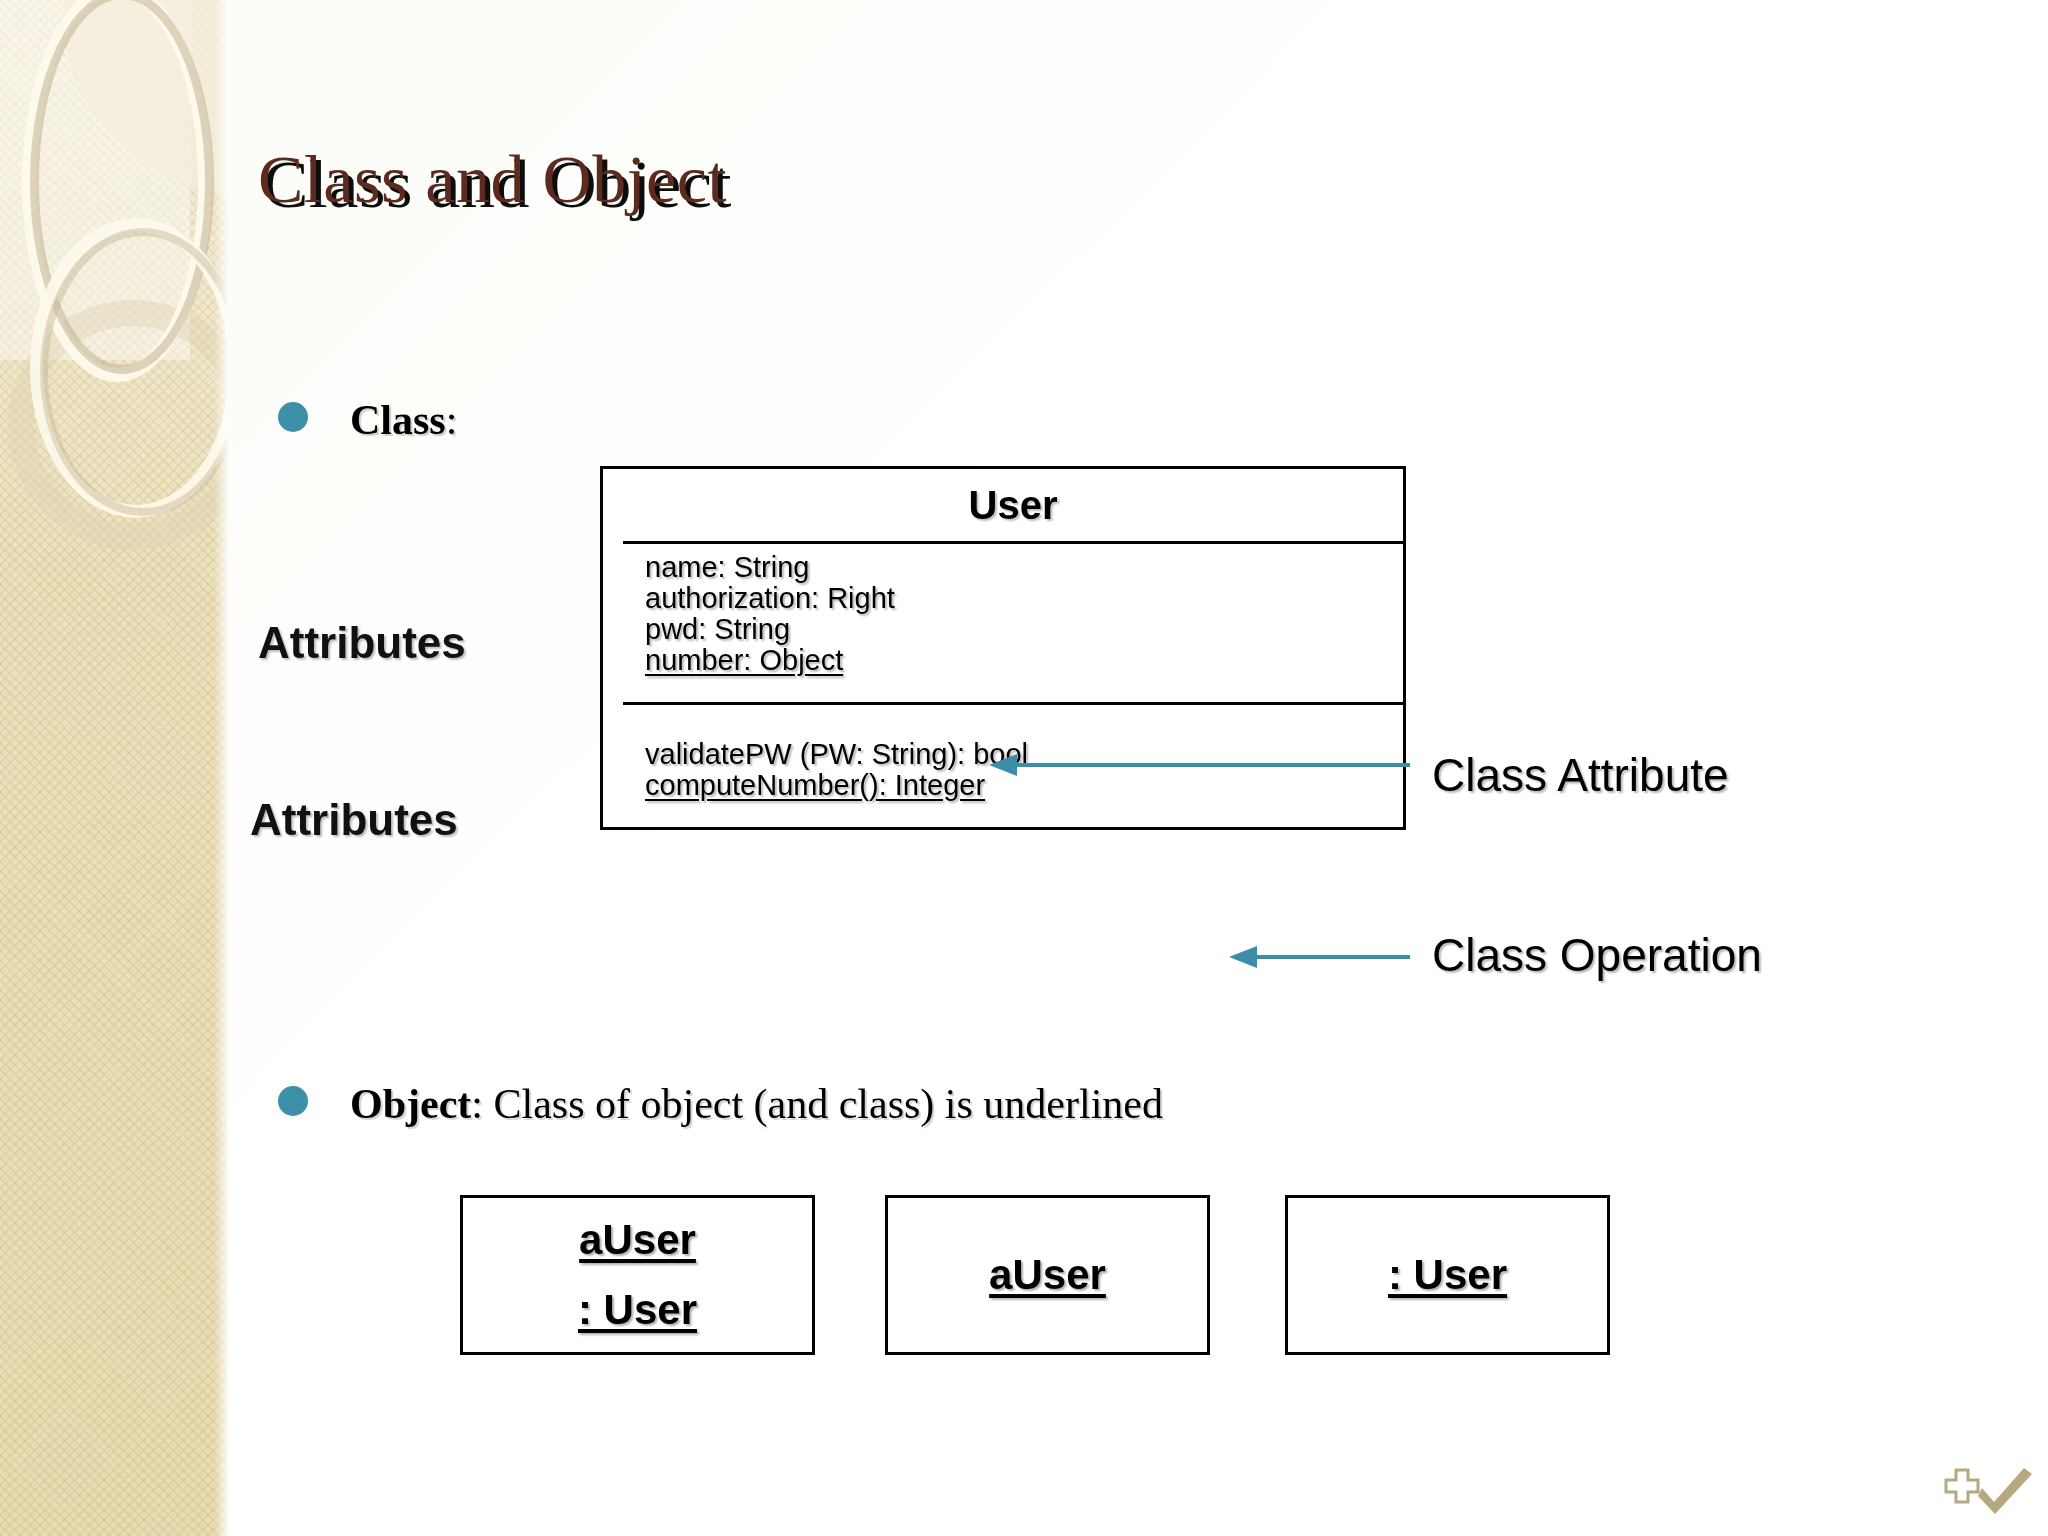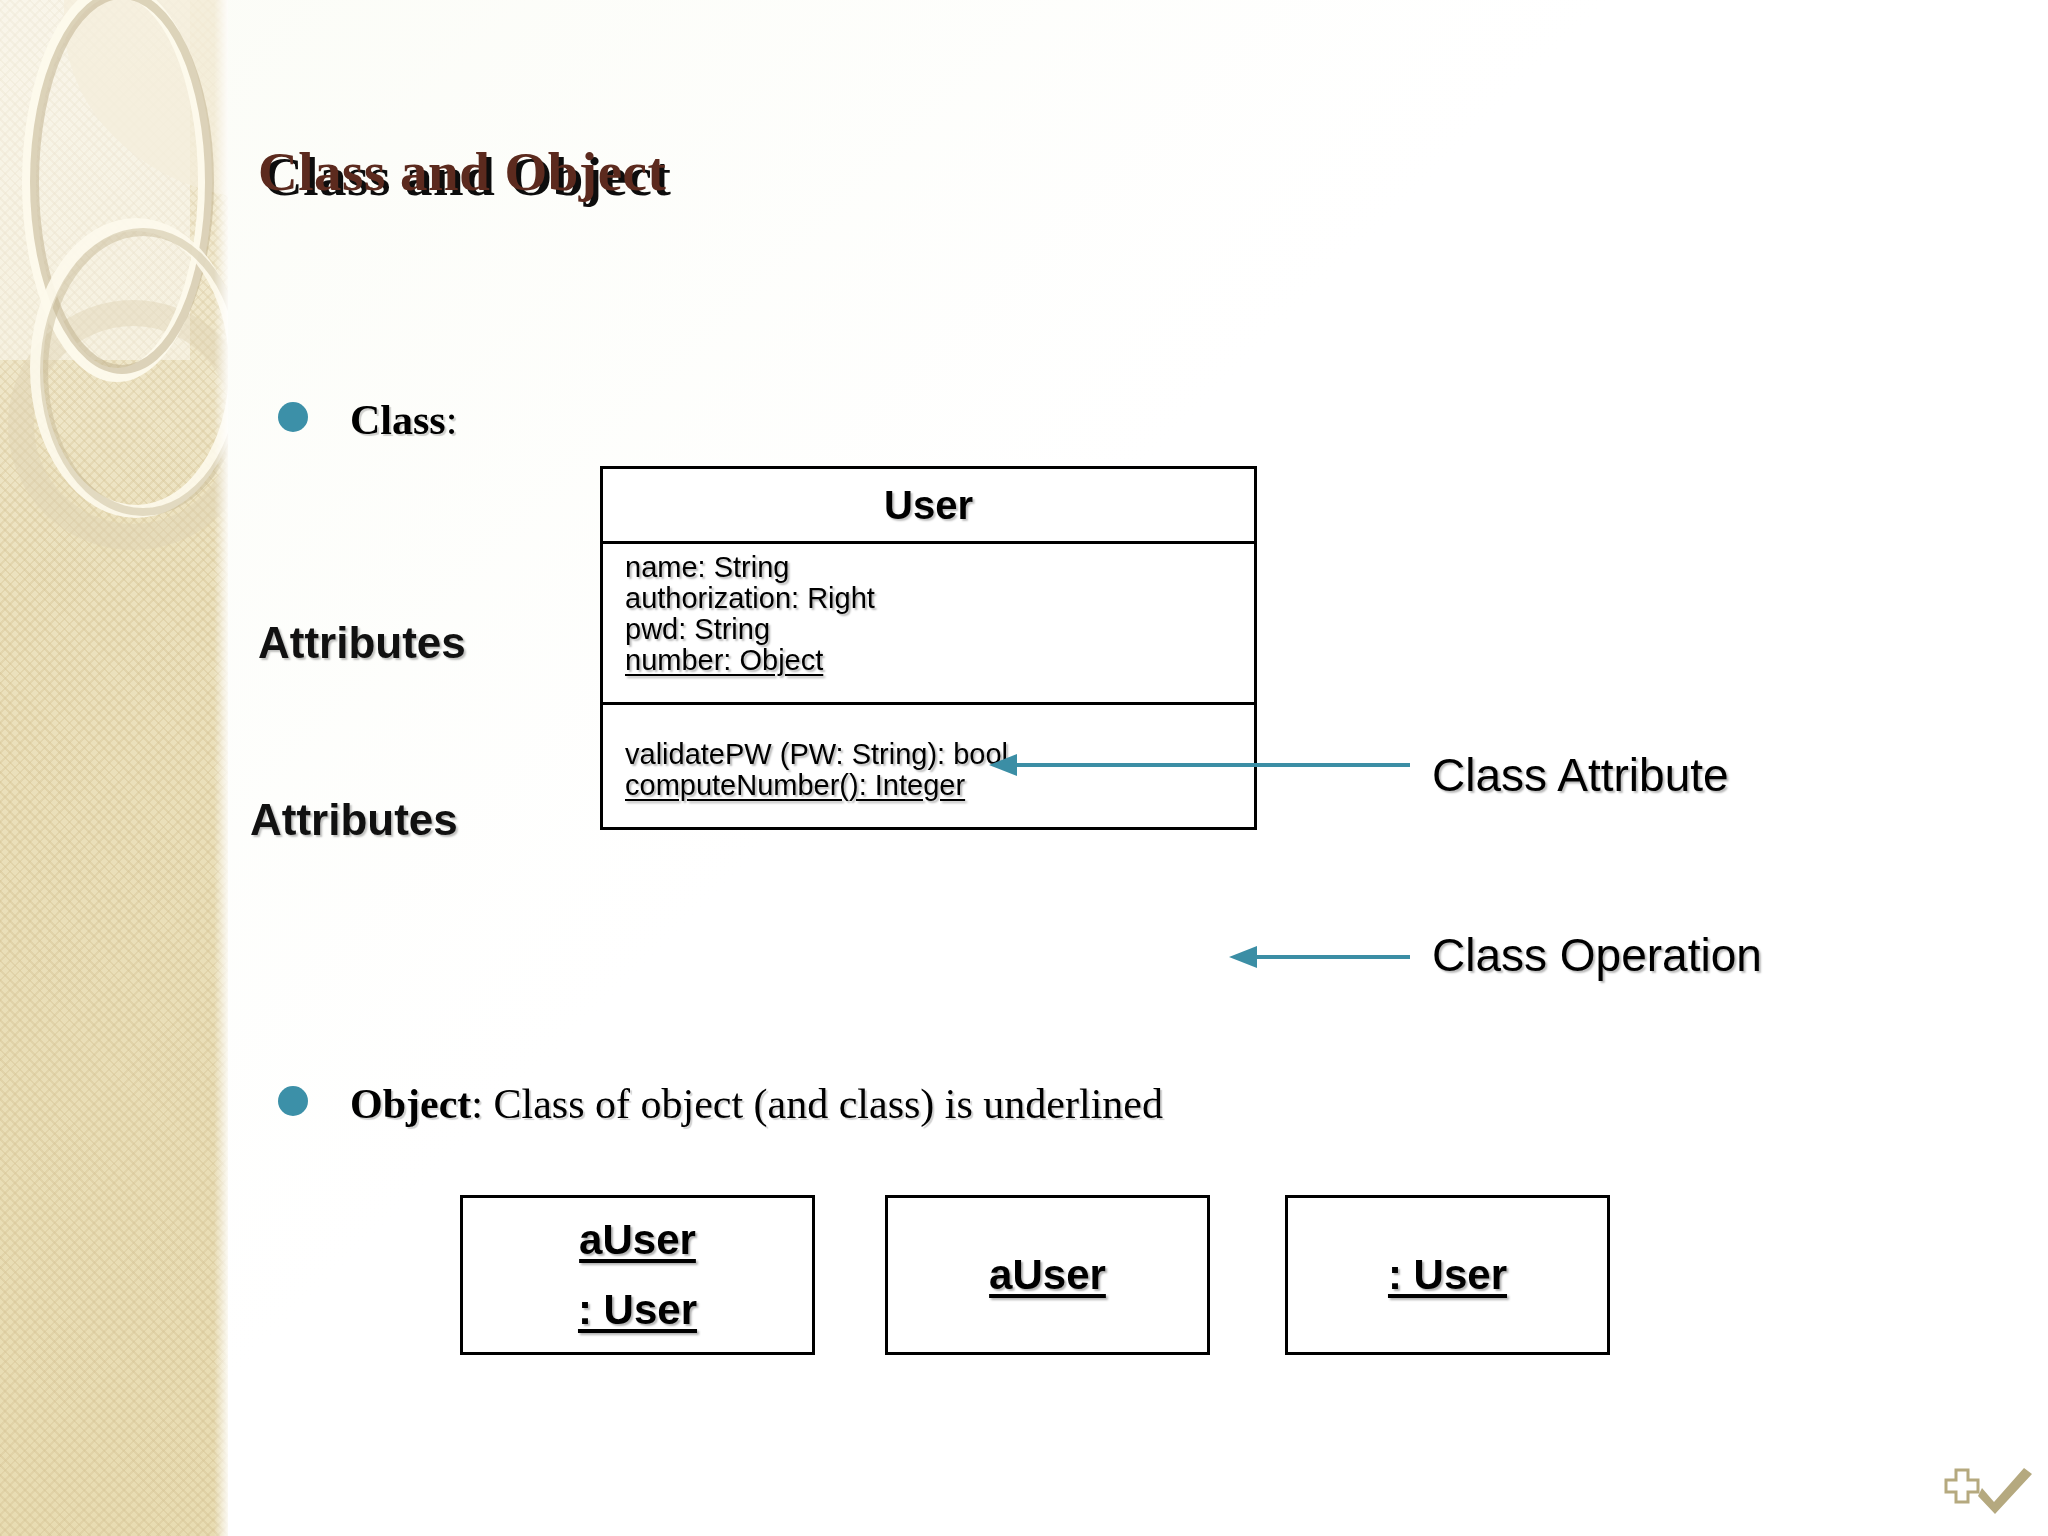--- a/index.html
+++ b/index.html
@@ -79,22 +79,22 @@
     left: 64px; top: -40px;
     width: 220px; height: 240px;
     background: rgba(244,238,219,0.75);
     border-bottom-left-radius: 210px 180px;
   }
 
   
   #title {
     position: absolute;
     left: 258px; top: 140px;
-    font-size: 55px;
-    font-weight: bold;
+    font-size: 68px;
+    font-weight: normal;
     color: #5C2A1E;
     letter-spacing: 0.5px;
     text-shadow: 5px 5px 0 rgba(0,0,0,0.95);
     white-space: nowrap;
     font-family: "Liberation Serif", serif;
   }
 
   
   .bullet-row {
     position: absolute;
@@ -132,24 +132,25 @@
     white-space: nowrap;
     font-weight: bold;
   }
   #label-attributes { left: 258px; top: 618px; }
   #label-operations { left: 250px; top: 795px; }
 
   
   #uml-class {
     position: absolute;
     left: 600px; top: 466px;
-    width: 657px;
+    width: 806px;
     border: 3px solid #000;
     background: #ffffff;
     box-sizing: border-box;
+    padding-left: 20px;
   }
   #uml-header {
     height: 72px;
     border-bottom: 3px solid #000;
     display: flex;
     align-items: center;
     justify-content: center;
     font-size: 40px;
     font-weight: bold;
     color: #000;

